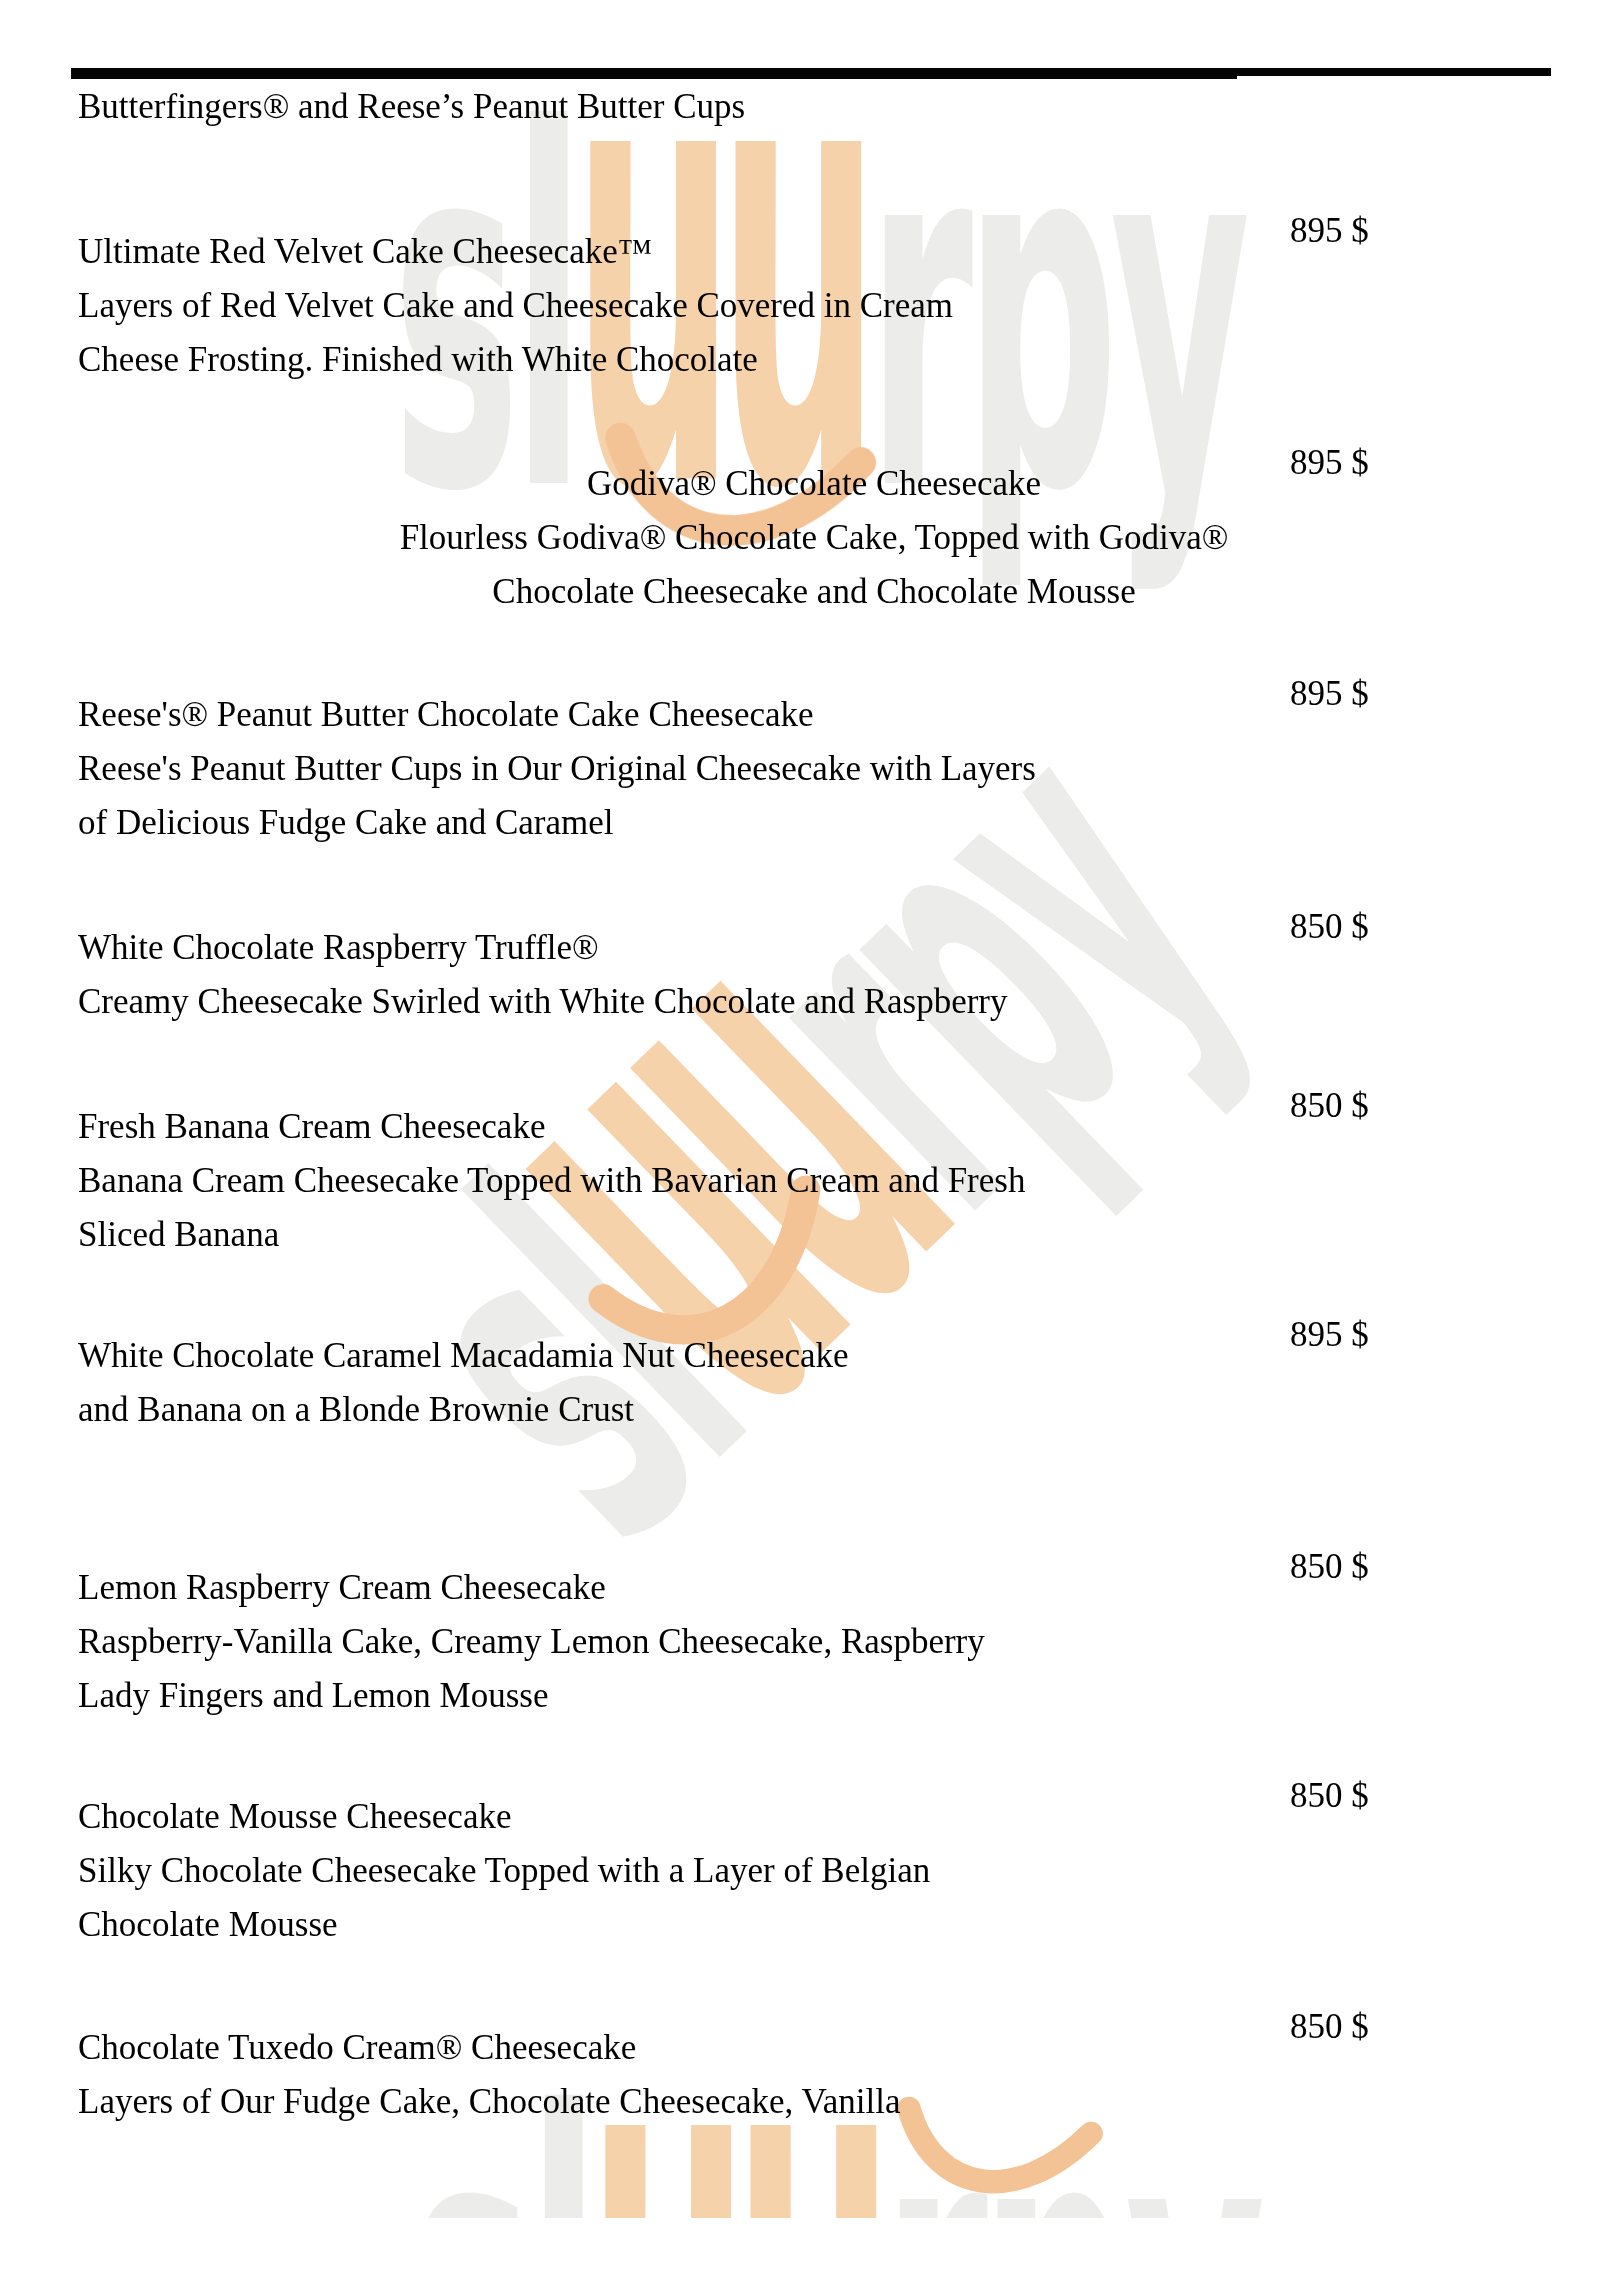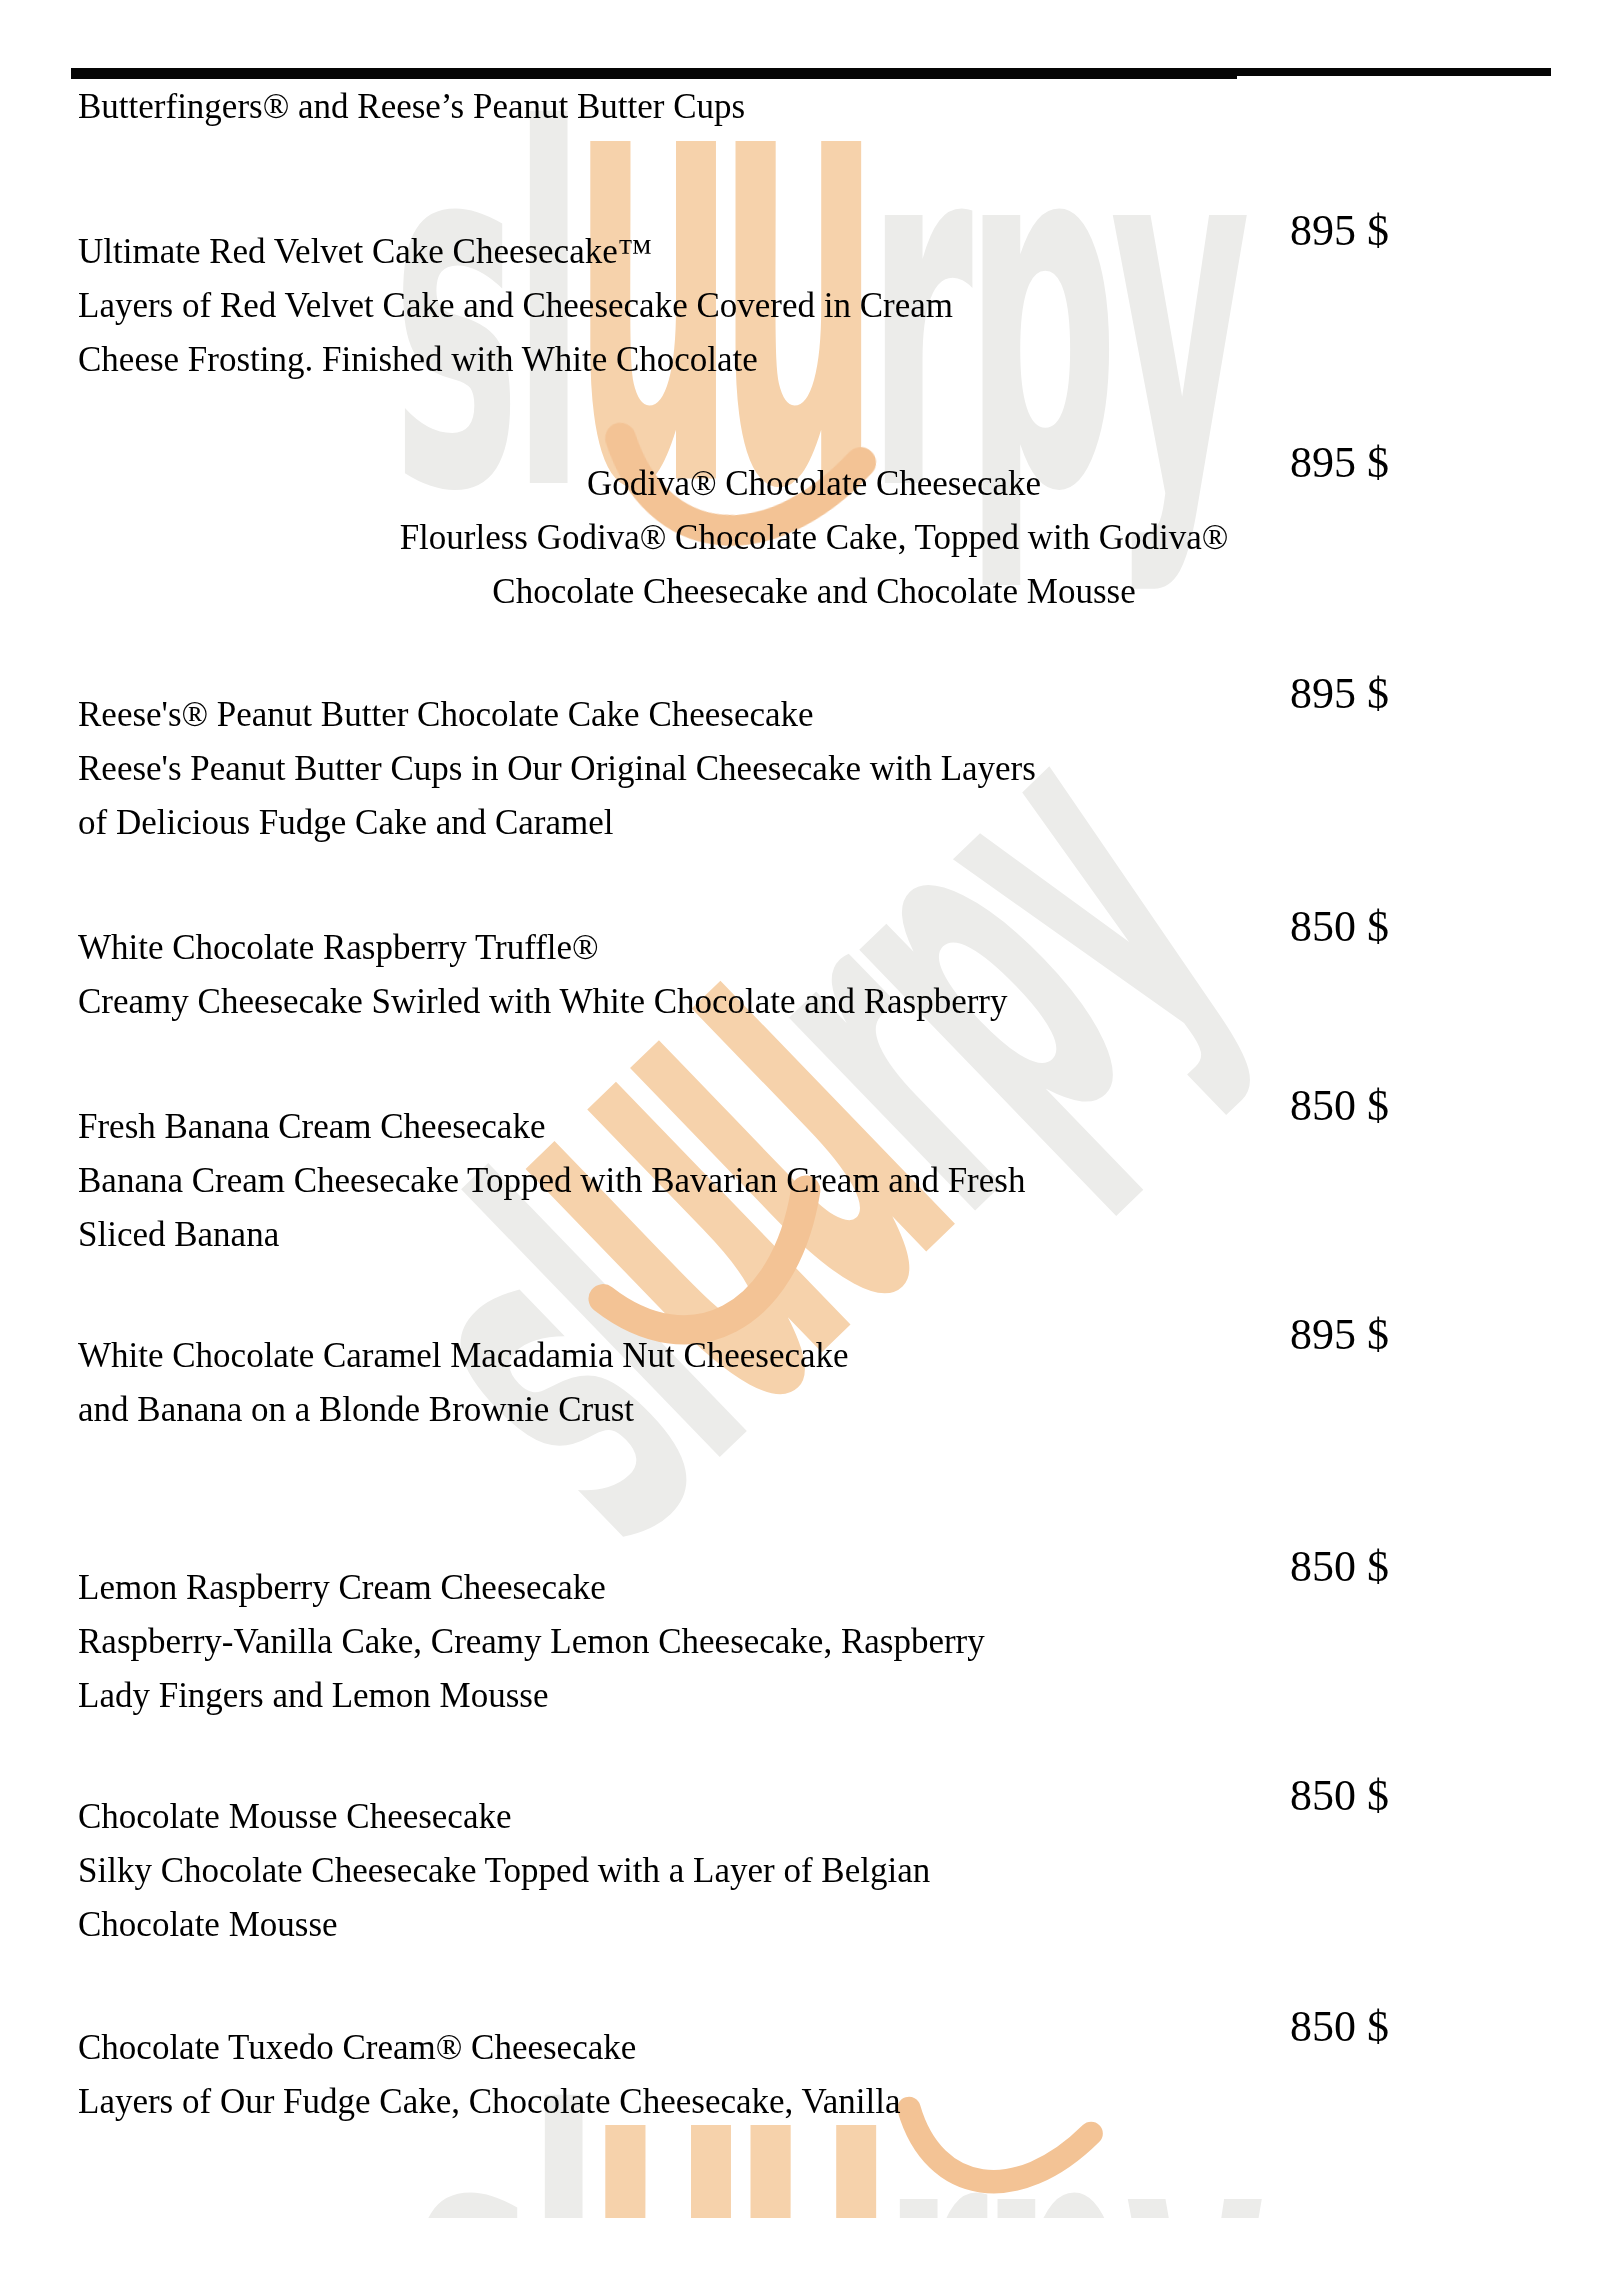--- a/index.html
+++ b/index.html
@@ -32,21 +32,21 @@
   .topbar-notch{position:absolute;right:0;bottom:0;width:314px;height:2.9px;background:#ffffff;}
   .bottomrule{position:absolute;left:71px;top:2289px;width:1480px;height:2.9px;background:#262626;}
   .header{
     position:absolute;left:78px;top:80px;
     font-size:35px;line-height:54px;
   }
   .item{position:absolute;left:78px;width:1472px;}
   .item .title{font-size:35px;line-height:54px;margin-top:21px;}
   .item .price{
     position:absolute;left:1212px;top:0;
-    font-size:44px;line-height:54px;white-space:nowrap;
+    font-size:35px;line-height:54px;white-space:nowrap;
   }
   .item .desc .line{font-size:35px;line-height:54px;}
 </style>
 </head>
 <body>
 
 <div class="page">
 
   <div class="wm-layer" id="wm-layer">
       <div class="wm" style="left: 392px; top: 69px; transform: rotate(0deg) scaleX(0.44);"><span style="color: rgb(236, 236, 234);">s</span><span style="color: rgb(236, 236, 234);">l</span><span class="u" style="color: rgb(246, 210, 171);">u</span><span class="u" style="color: rgb(246, 210, 171);">u</span><span style="color: rgb(236, 236, 234);">r</span><span style="color: rgb(236, 236, 234);">p</span><span style="color: rgb(236, 236, 234);">y</span></div>

